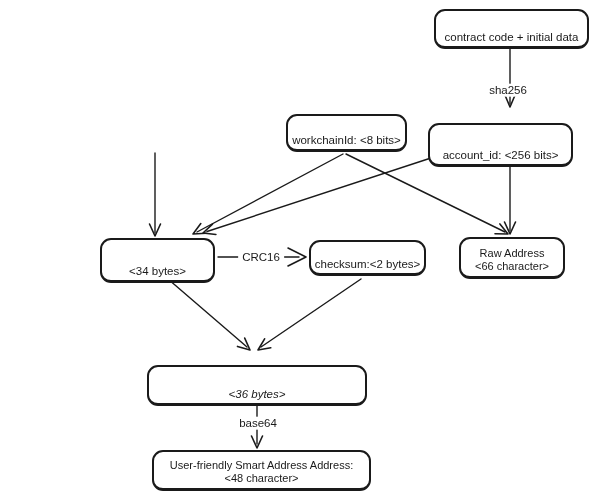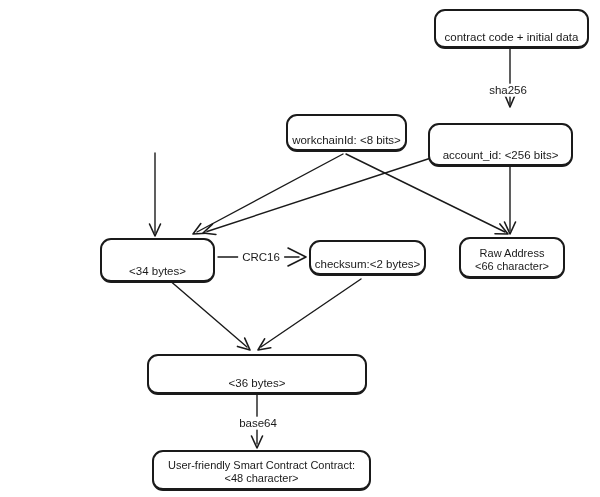--- a/index.html
+++ b/index.html
@@ -134,26 +134,26 @@
 
   <div class="node" style="left:309px; top:240px; width:117px; height:36px;">
     <span>checksum:&lt;2 bytes&gt;</span>
   </div>
 
   <div class="node small" style="left:459px; top:237px; width:106px; height:42px;">
     <span>Raw Address</span>
     <span>&lt;66 character&gt;</span>
   </div>
 
-  <div class="node" style="left:147px; top:354px; width:220px; height:41px;">
+  <div class="node" style="left:147px; top:365px; width:220px; height:41px;font-style:italic;">
     <span>&lt;36 bytes&gt;</span>
   </div>
 
   <div class="node small" style="left:152px; top:450px; width:219px; height:41px;">
-    <span>User-friendly Smart Contract Contract:</span>
+    <span>User-friendly Smart Address Address:</span>
     <span>&lt;48 character&gt;</span>
   </div>
 
   <div class="edge-label" style="left:508px; top:90px;">sha256</div>
 
   <div class="edge-label" style="left:261px; top:257px;">CRC16</div>
 
   <div class="edge-label" style="left:258px; top:423px;">base64</div>
 
 </div>

